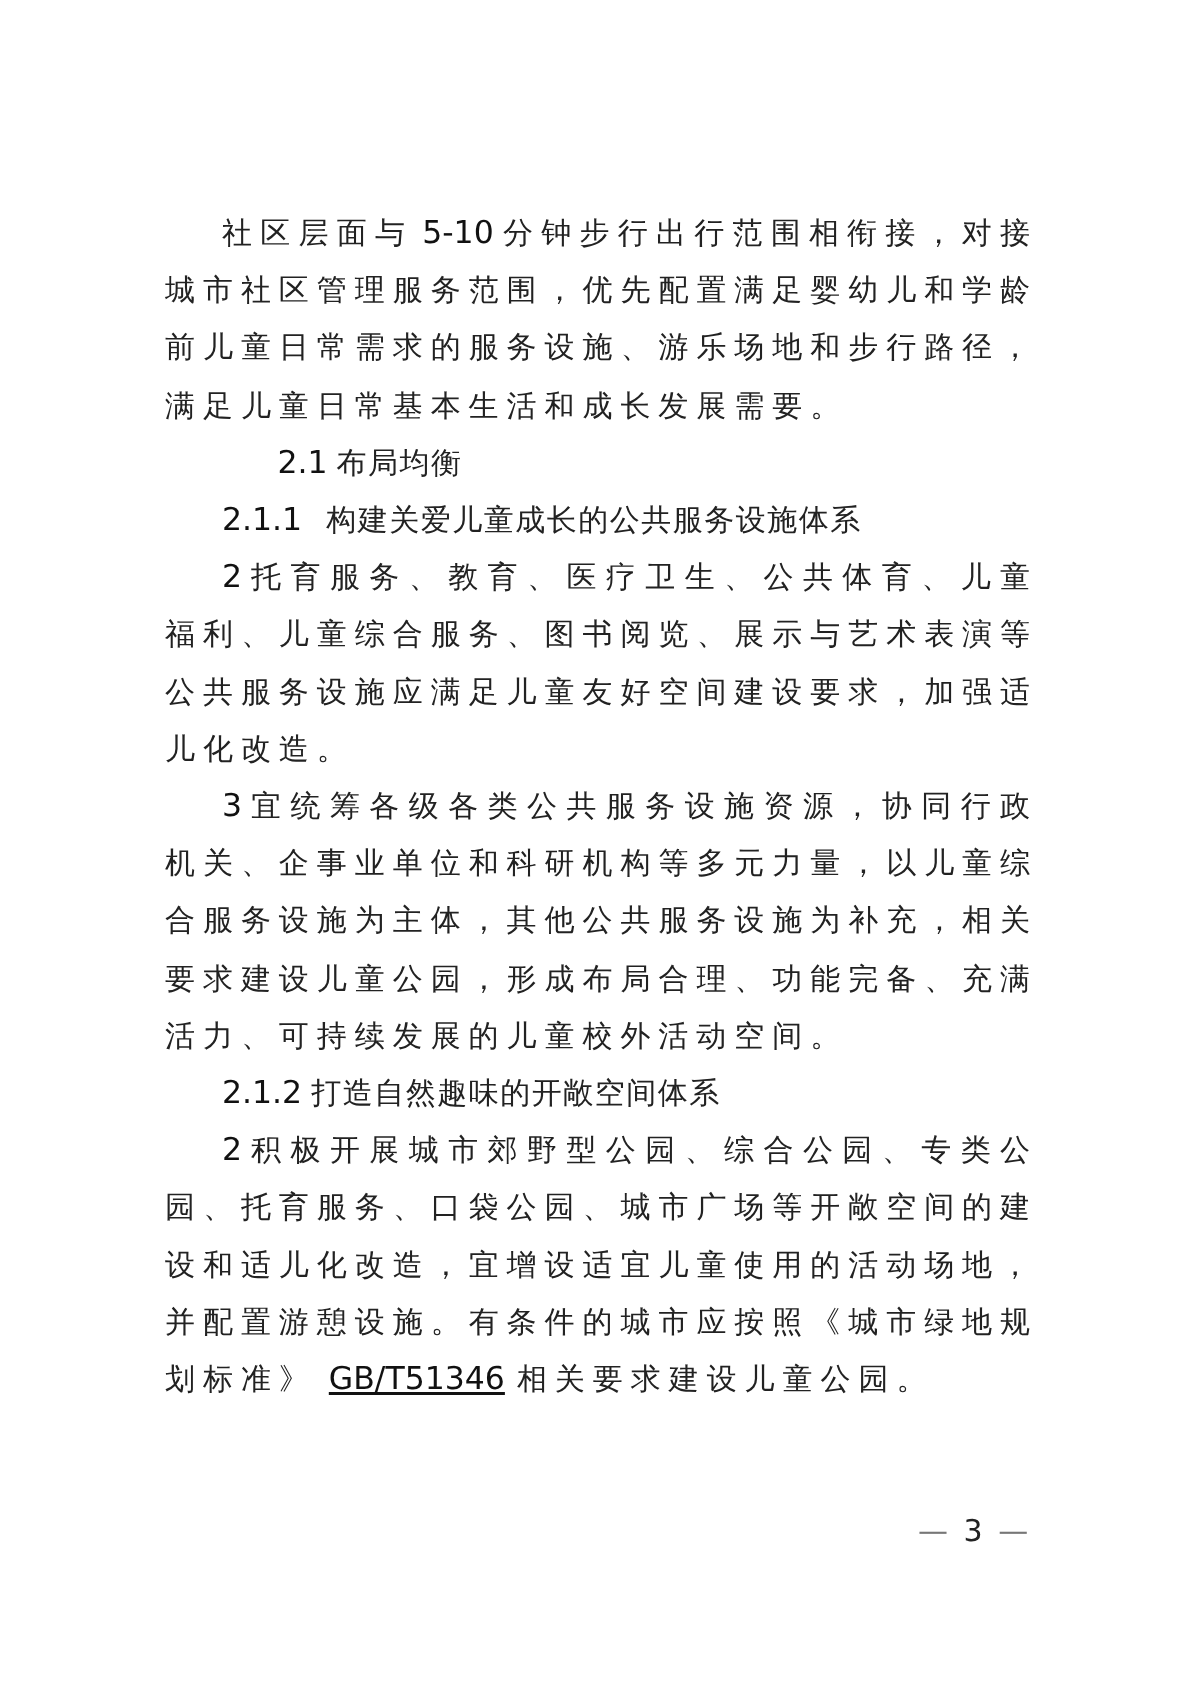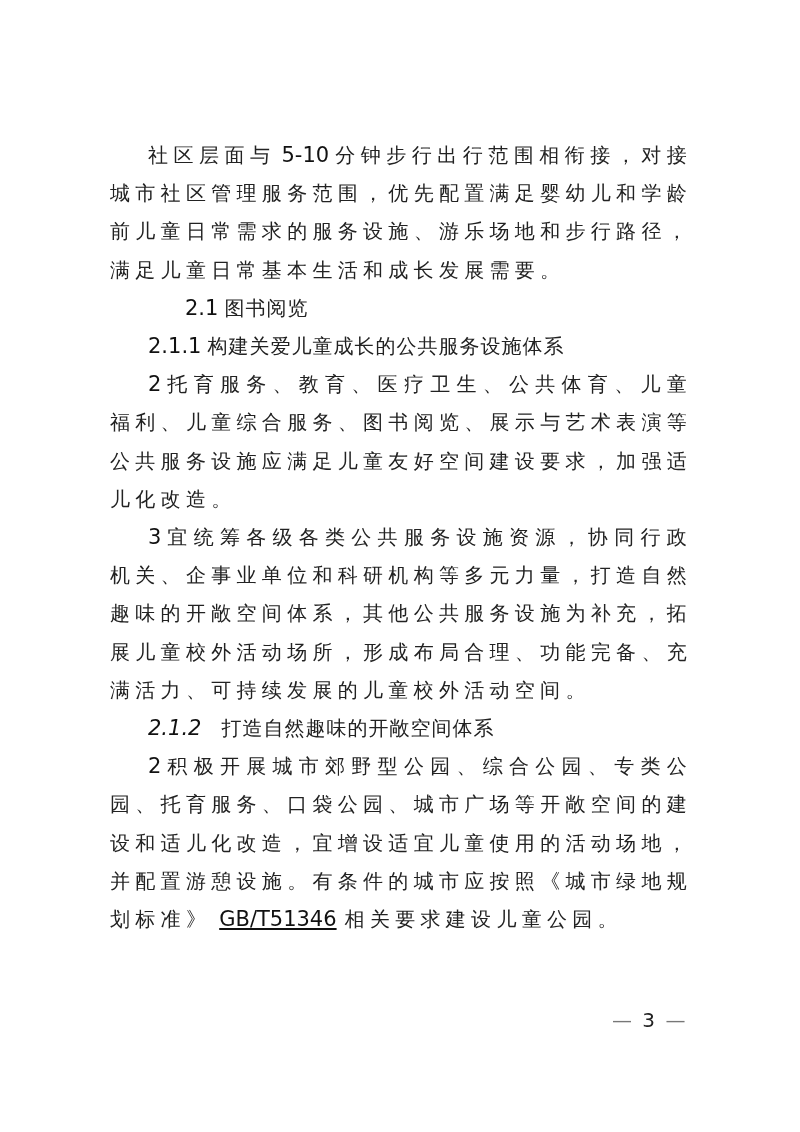--- a/index.html
+++ b/index.html
@@ -31,30 +31,30 @@
   .dash { color: #777; }
 </style>
 </head>
 <body>
 
 <div class="page">
   <div class="content">
 
     <p class="para"><span>社区层面与</span><span class="num" style="margin:0 6px;">5-10</span><span>分钟步行出行范围相衔接，对接城市社区管理服务范围，优先配置满足婴幼儿和学龄前儿童日常需求的服务设施、游乐场地和步行路径，满足儿童日常基本生活和成长发展需要。</span></p>
 
-    <p class="heading"><span class="num" style="margin-right:6px;margin-left:37px;">2.1</span><span>图书阅览</span></p>
+    <p class="heading"><span class="num" style="margin-right:6px;margin-left:37px;">2.1</span><span>布局均衡</span></p>
 
-    <p class="heading"><span class="num" style="margin-right:6px;">2.1.1</span><span>构建关爱儿童成长的公共服务设施体系</span></p>
+    <p class="heading"><span class="num" style="margin-right:16px;">2.1.1</span><span>构建关爱儿童成长的公共服务设施体系</span></p>
 
 
     <p class="para"><span class="num">2</span><span>托育服务、教育、医疗卫生、公共体育、儿童福利、儿童综合服务、图书阅览、展示与艺术表演等公共服务设施应满足儿童友好空间建设要求，加强适儿化改造。</span></p>
 
-    <p class="para"><span class="num">3</span><span>宜统筹各级各类公共服务设施资源，协同行政机关、企事业单位和科研机构等多元力量，打造自然趣味的开敞空间体系，其他公共服务设施为补充，拓展儿童校外活动场所，形成布局合理、功能完备、充满活力、可持续发展的儿童校外活动空间。</span></p>
+    <p class="para"><span class="num">3</span><span>宜统筹各级各类公共服务设施资源，协同行政机关、企事业单位和科研机构等多元力量，以儿童综合服务设施为主体，其他公共服务设施为补充，相关要求建设儿童公园，形成布局合理、功能完备、充满活力、可持续发展的儿童校外活动空间。</span></p>
 
-    <p class="heading"><span class="num" style="margin-right:20px;font-style:italic;">2.1.2</span><span>打造自然趣味的开敞空间体系</span></p>
+    <p class="heading"><span class="num" style="margin-right:6px;">2.1.2</span><span>打造自然趣味的开敞空间体系</span></p>
 
 
     <p class="para"><span class="num">2</span><span>积极开展城市郊野型公园、综合公园、专类公园、托育服务、口袋公园、城市广场等开敞空间的建设和适儿化改造，宜增设适宜儿童使用的活动场地，并配置游憩设施。有条件的城市应按照《城市绿地规划标准》</span><span class="num" style="margin:0 8px;text-decoration:underline;">GB/T51346</span><span>相关要求建设儿童公园。</span></p>
 
   </div>
 
   <div class="page-number">
     <span class="dash">—</span>
     <span>3</span>
     <span class="dash">—</span>

